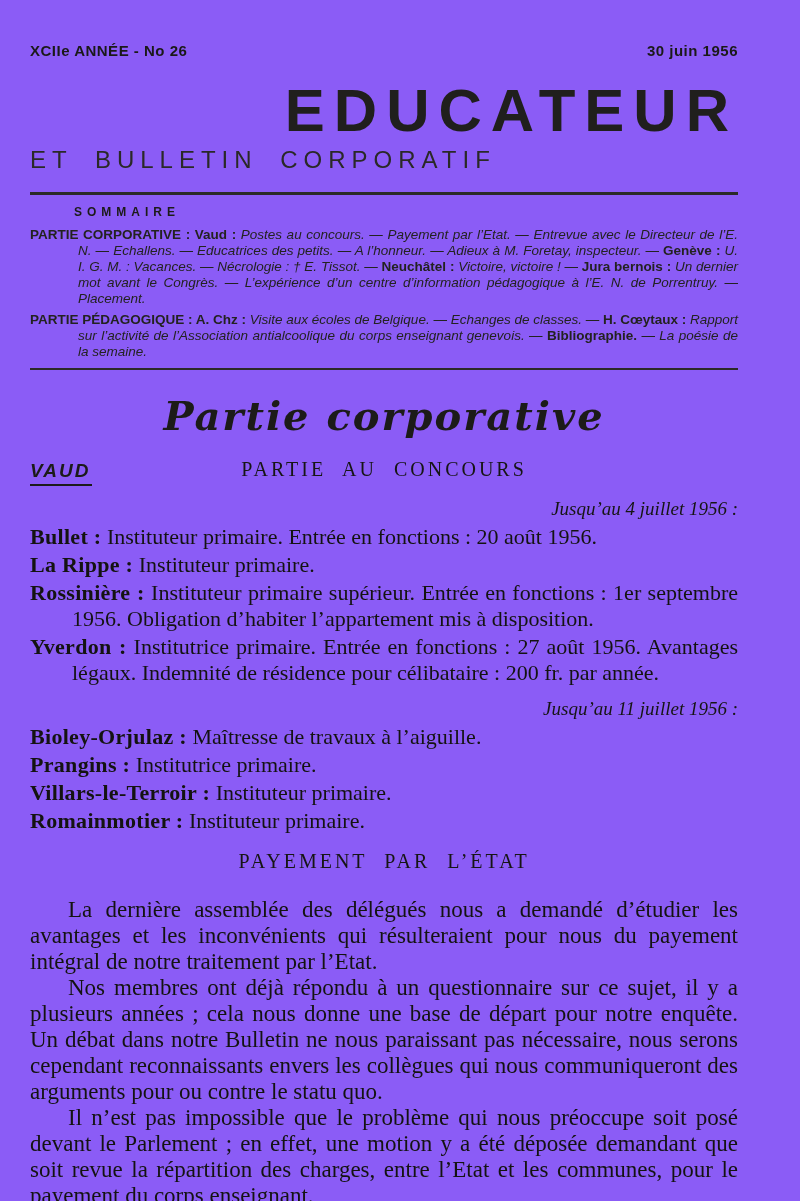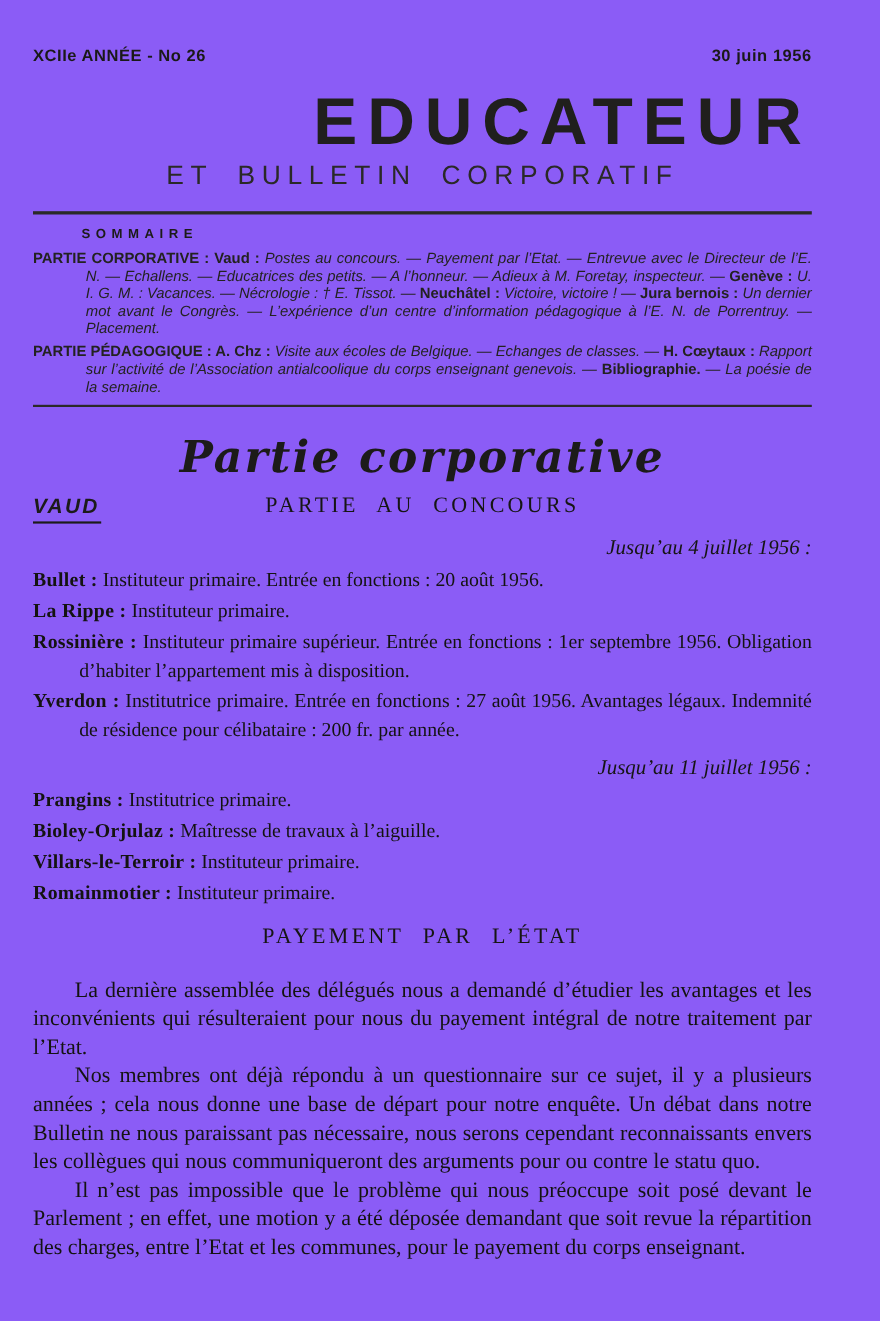--- a/index.html
+++ b/index.html
@@ -20,21 +20,21 @@
     font-weight:700;font-size:15px;letter-spacing:.5px;color:#1a1918;
   }
   .main-title{
     margin:22px 0 0 0;
     text-align:right;
     font-family:"Liberation Sans", sans-serif;
     font-weight:700;font-size:60px;line-height:1;
     letter-spacing:9px;color:#201f1d;
   }
   .sub-title{
-    margin-top:5px;text-align:center;
+    margin-top:5px;
     font-family:"Liberation Sans", sans-serif;
     font-weight:400;font-size:24px;letter-spacing:6px;word-spacing:10px;
     color:#2a2927;
   }
   .rule{border:none;border-top:3px solid #2b2a28;margin:18px 0 0 0;}
   .rule.thin{border-top-width:2px;margin-top:8px;}
   
   .som-heading{
     margin:10px 0 8px 44px;
     font-family:"Liberation Sans", sans-serif;
@@ -49,48 +49,48 @@
   }
   .seg-b{font-weight:700;font-style:normal;}
   .seg-i{font-style:italic;}
   
   .script-title{
     margin:24px 0 0 0;text-align:center;
     font-family:"DejaVu Serif", serif;
     font-style:italic;font-weight:700;
     font-size:40px;line-height:1.1;letter-spacing:2px;color:#1c1b19;
   }
-  .region-row{position:relative;margin-top:10px;height:28px;}
+  .region-row{position:relative;margin-top:20px;height:28px;}
   .region-label{
     position:absolute;left:0;top:2px;
     font-family:"Liberation Sans", sans-serif;
     font-style:italic;font-weight:700;font-size:19px;letter-spacing:2px;
     border-bottom:2px solid #1c1b19;padding:0 2px 2px 0;color:#1c1b19;
   }
   .heading-caps{
     text-align:center;
     font-size:20px;letter-spacing:3px;word-spacing:9px;color:#161514;
   }
   .deadline{
     margin:10px 0 2px 40px;
     font-style:italic;font-size:19px;line-height:26px;color:#161514;text-align:right;
   }
   .post{
     margin:2px 0;
     padding-left:42px;text-indent:-42px;
-    font-size:18px;line-height:26px;
+    font-size:22px;line-height:26px;
     text-align:justify;color:#141311;
   }
   .post b{letter-spacing:.3px;}
   .pay-heading{
     margin:16px 0 24px 0;font-weight:400;
   }
   .body-para{
     margin:0;
-    font-size:20px;line-height:26px;
+    font-size:23px;line-height:26px;
     text-align:justify;text-indent:38px;color:#141311;
   }
 </style>
 </head>
 <body>
 
 <div class="page">
 
   <header>
     <div class="issue-row">
@@ -122,22 +122,22 @@
 
     <p class="deadline">Jusqu’au 4 juillet 1956 :</p>
 
     <p class="post"><b>Bullet :</b> <span>Instituteur primaire. Entrée en fonctions : 20 août 1956.</span></p>
     <p class="post"><b>La Rippe :</b> <span>Instituteur primaire.</span></p>
     <p class="post"><b>Rossinière :</b> <span>Instituteur primaire supérieur. Entrée en fonctions : 1er septembre 1956. Obligation d’habiter l’appartement mis à disposition.</span></p>
     <p class="post"><b>Yverdon :</b> <span>Institutrice primaire. Entrée en fonctions : 27 août 1956. Avantages légaux. Indemnité de résidence pour célibataire : 200 fr. par année.</span></p>
 
     <p class="deadline">Jusqu’au 11 juillet 1956 :</p>
 
+    <p class="post"><b>Bioley-Orjulaz :</b> <span>Maîtresse de travaux à l’aiguille.</span></p>
     <p class="post"><b>Prangins :</b> <span>Institutrice primaire.</span></p>
-    <p class="post"><b>Bioley-Orjulaz :</b> <span>Maîtresse de travaux à l’aiguille.</span></p>
     <p class="post"><b>Villars-le-Terroir :</b> <span>Instituteur primaire.</span></p>
     <p class="post"><b>Romainmotier :</b> <span>Instituteur primaire.</span></p>
 
     <h3 class="heading-caps pay-heading">PAYEMENT PAR L’ÉTAT</h3>
 
     <p class="body-para">La dernière assemblée des délégués nous a demandé d’étudier les avantages et les inconvénients qui résulteraient pour nous du payement intégral de notre traitement par l’Etat.</p>
     <p class="body-para">Nos membres ont déjà répondu à un questionnaire sur ce sujet, il y a plusieurs années ; cela nous donne une base de départ pour notre enquête. Un débat dans notre Bulletin ne nous paraissant pas nécessaire, nous serons cependant reconnaissants envers les collègues qui nous communiqueront des arguments pour ou contre le statu quo.</p>
     <p class="body-para">Il n’est pas impossible que le problème qui nous préoccupe soit posé devant le Parlement ; en effet, une motion y a été déposée demandant que soit revue la répartition des charges, entre l’Etat et les communes, pour le payement du corps enseignant.</p>
 
   </main>

